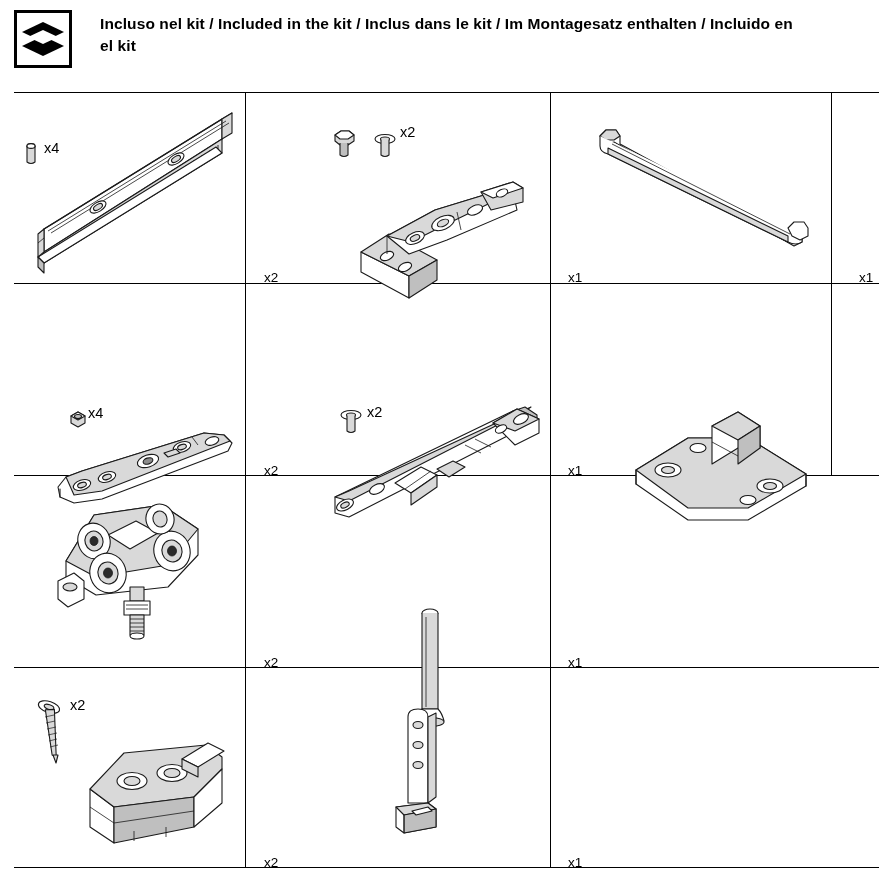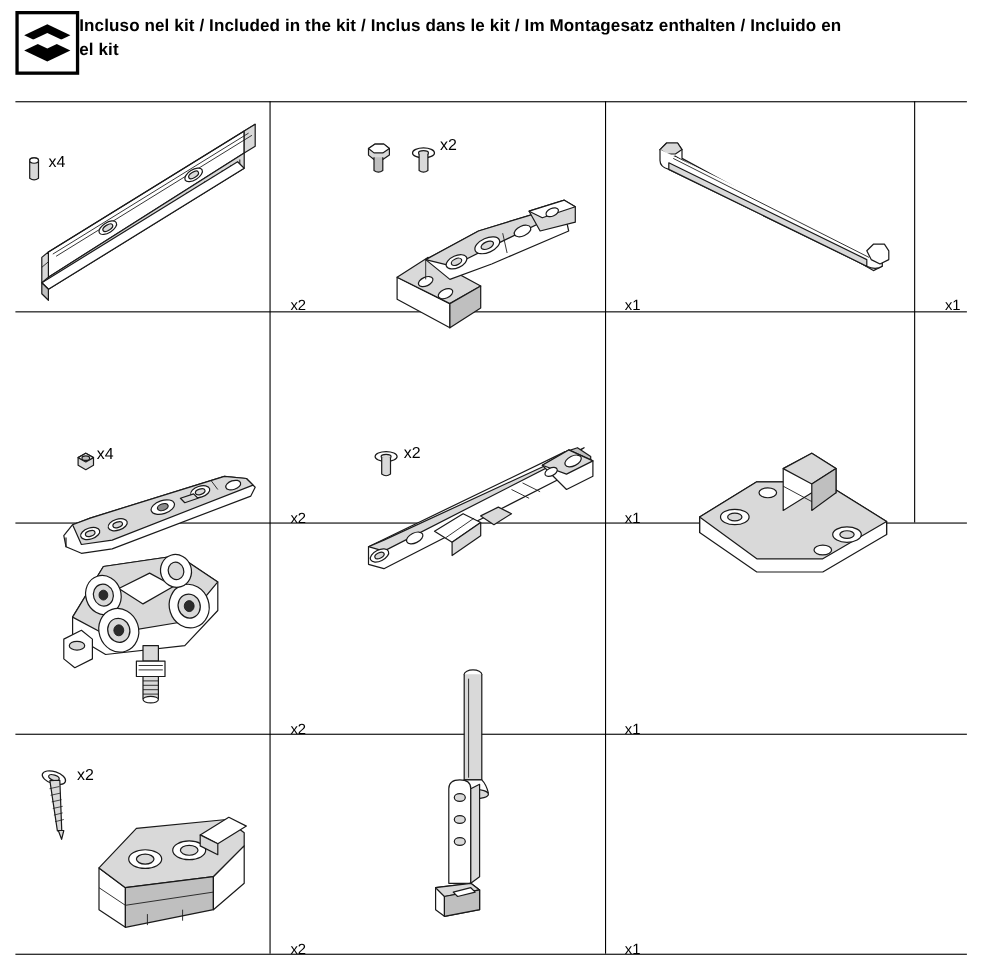--- a/index.html
+++ b/index.html
@@ -35,20 +35,21 @@
     width: 58px;
     height: 58px;
     border: 3px solid #000;
     box-sizing: border-box;
     position: relative;
     flex: 0 0 auto;
     background: #fff;
   }
   .kit-icon svg { display: block; }
   .header-text {
+    margin-left: 28px;
     font-size: 15.5px;
     font-weight: bold;
     line-height: 1.42;
     letter-spacing: 0.1px;
     max-width: 710px;
     padding-top: 3px;
   }
 
   
   .grid {

